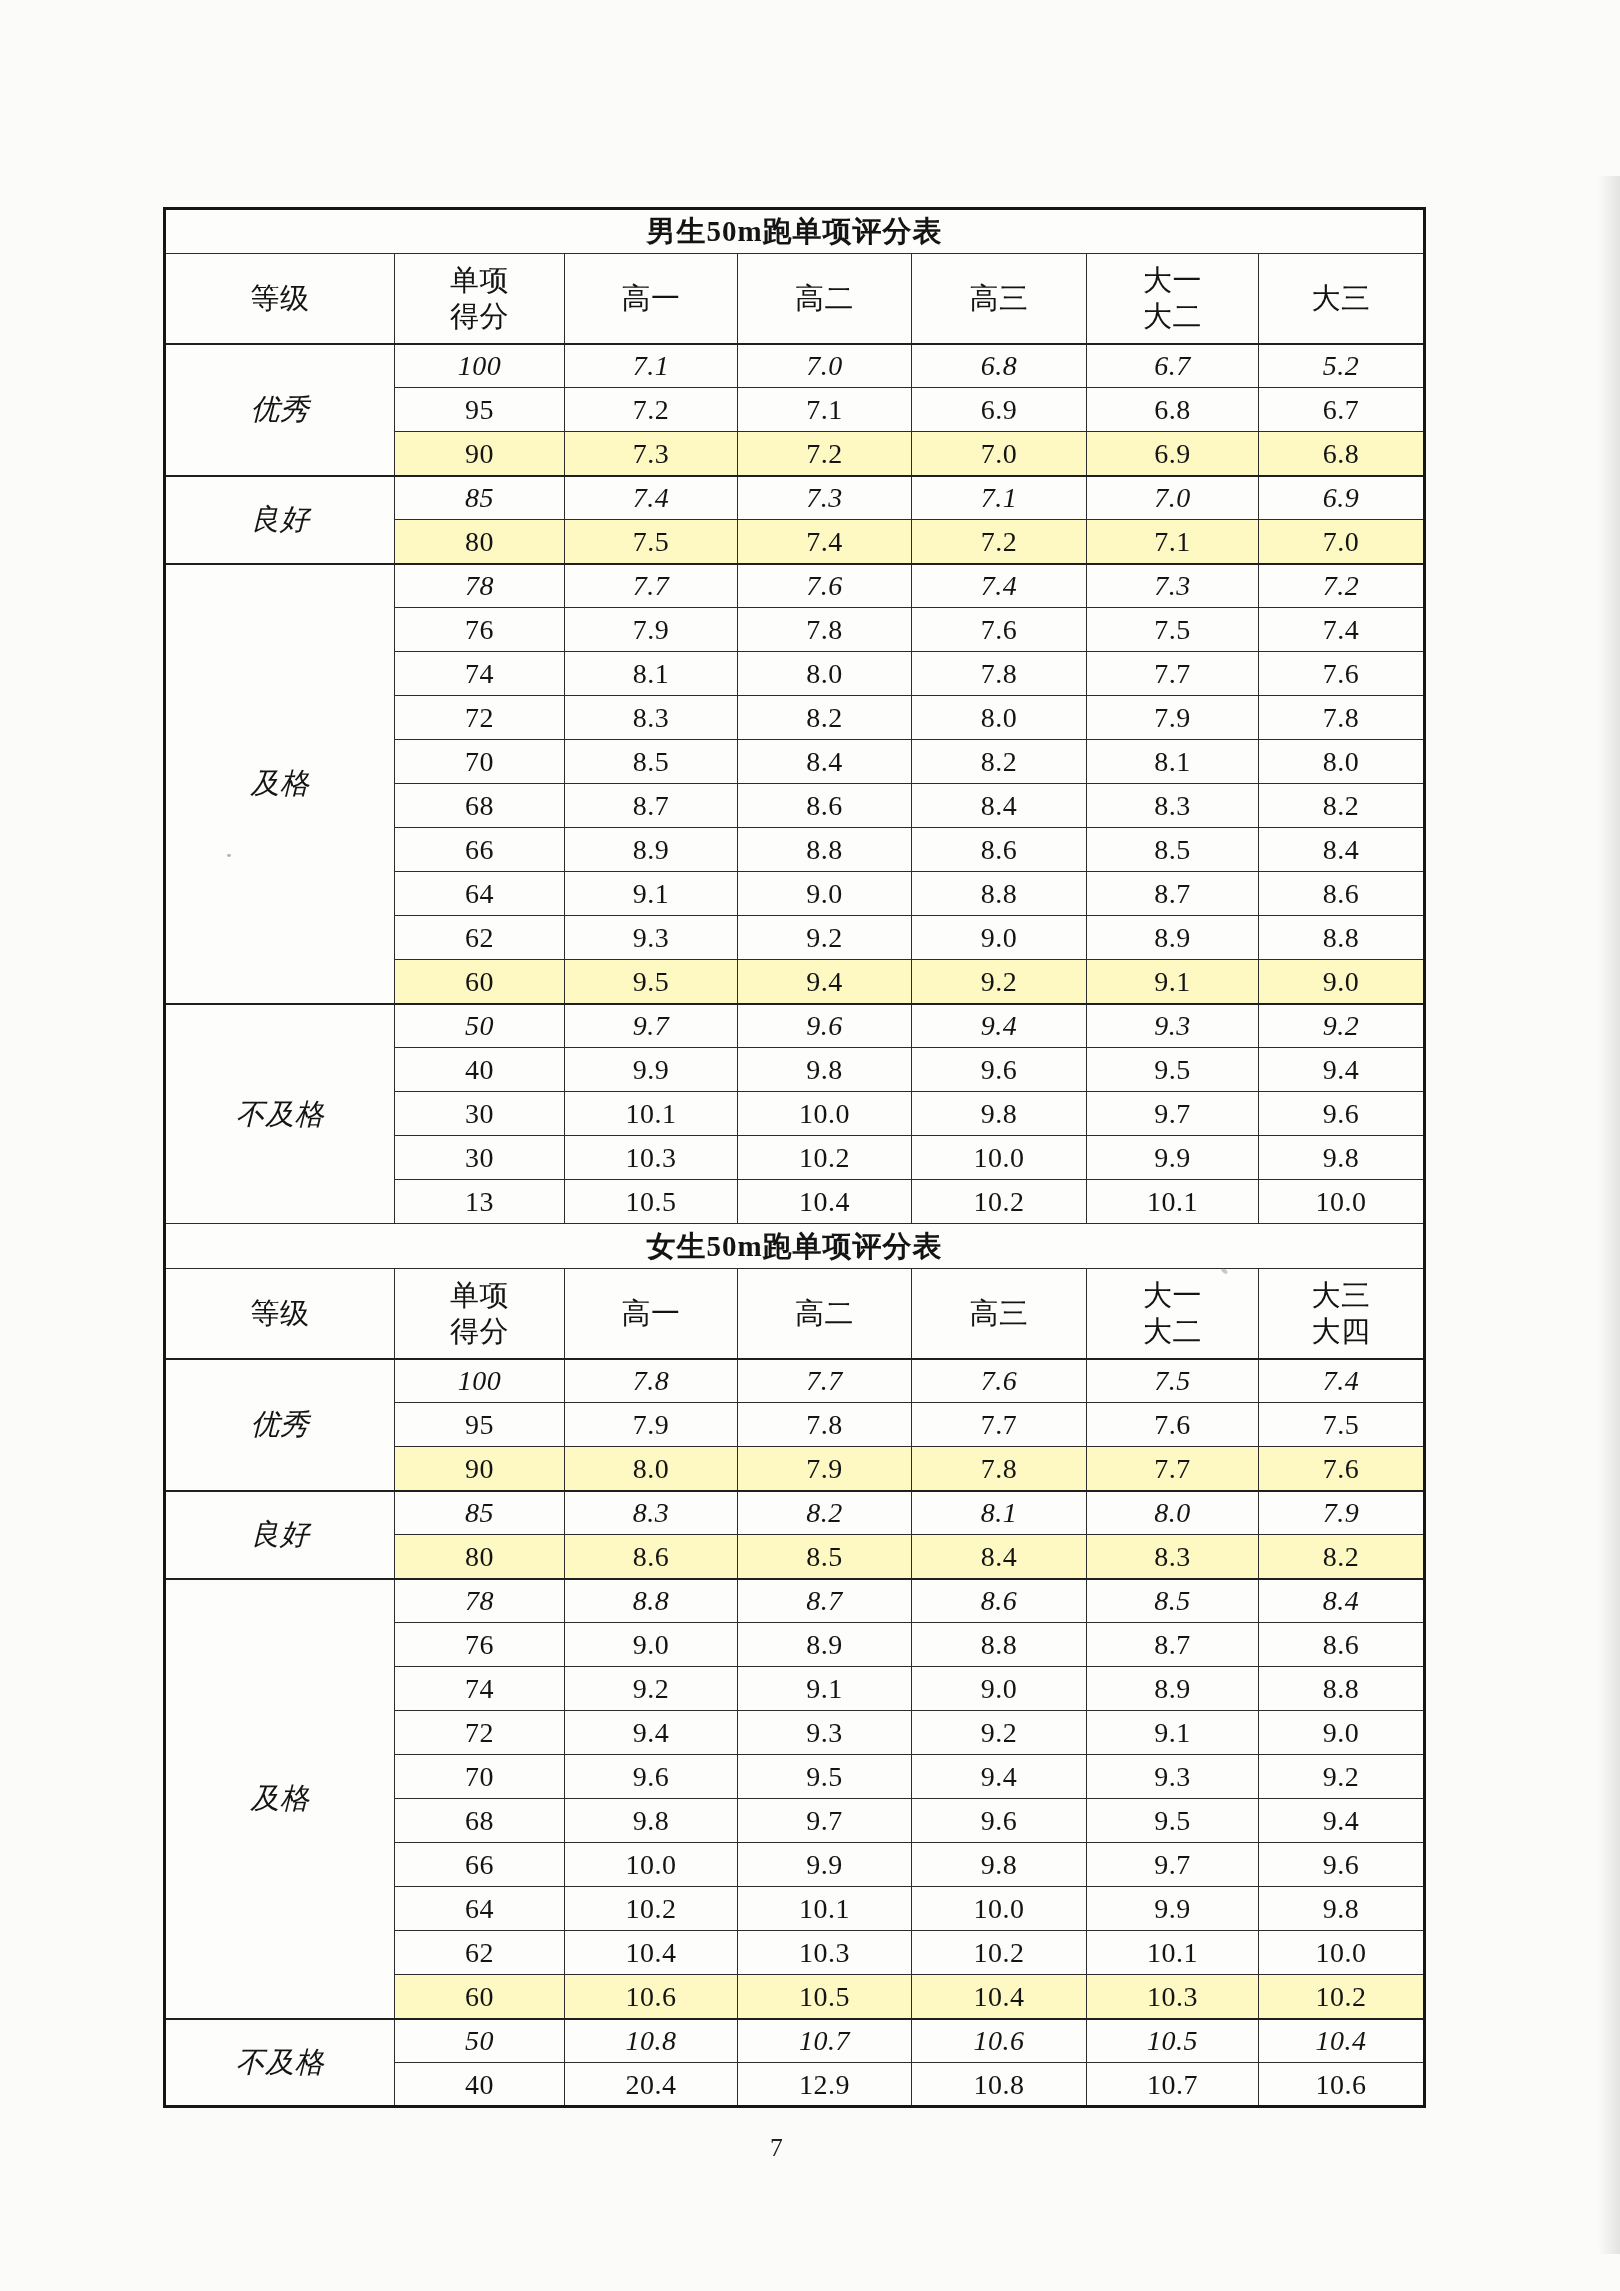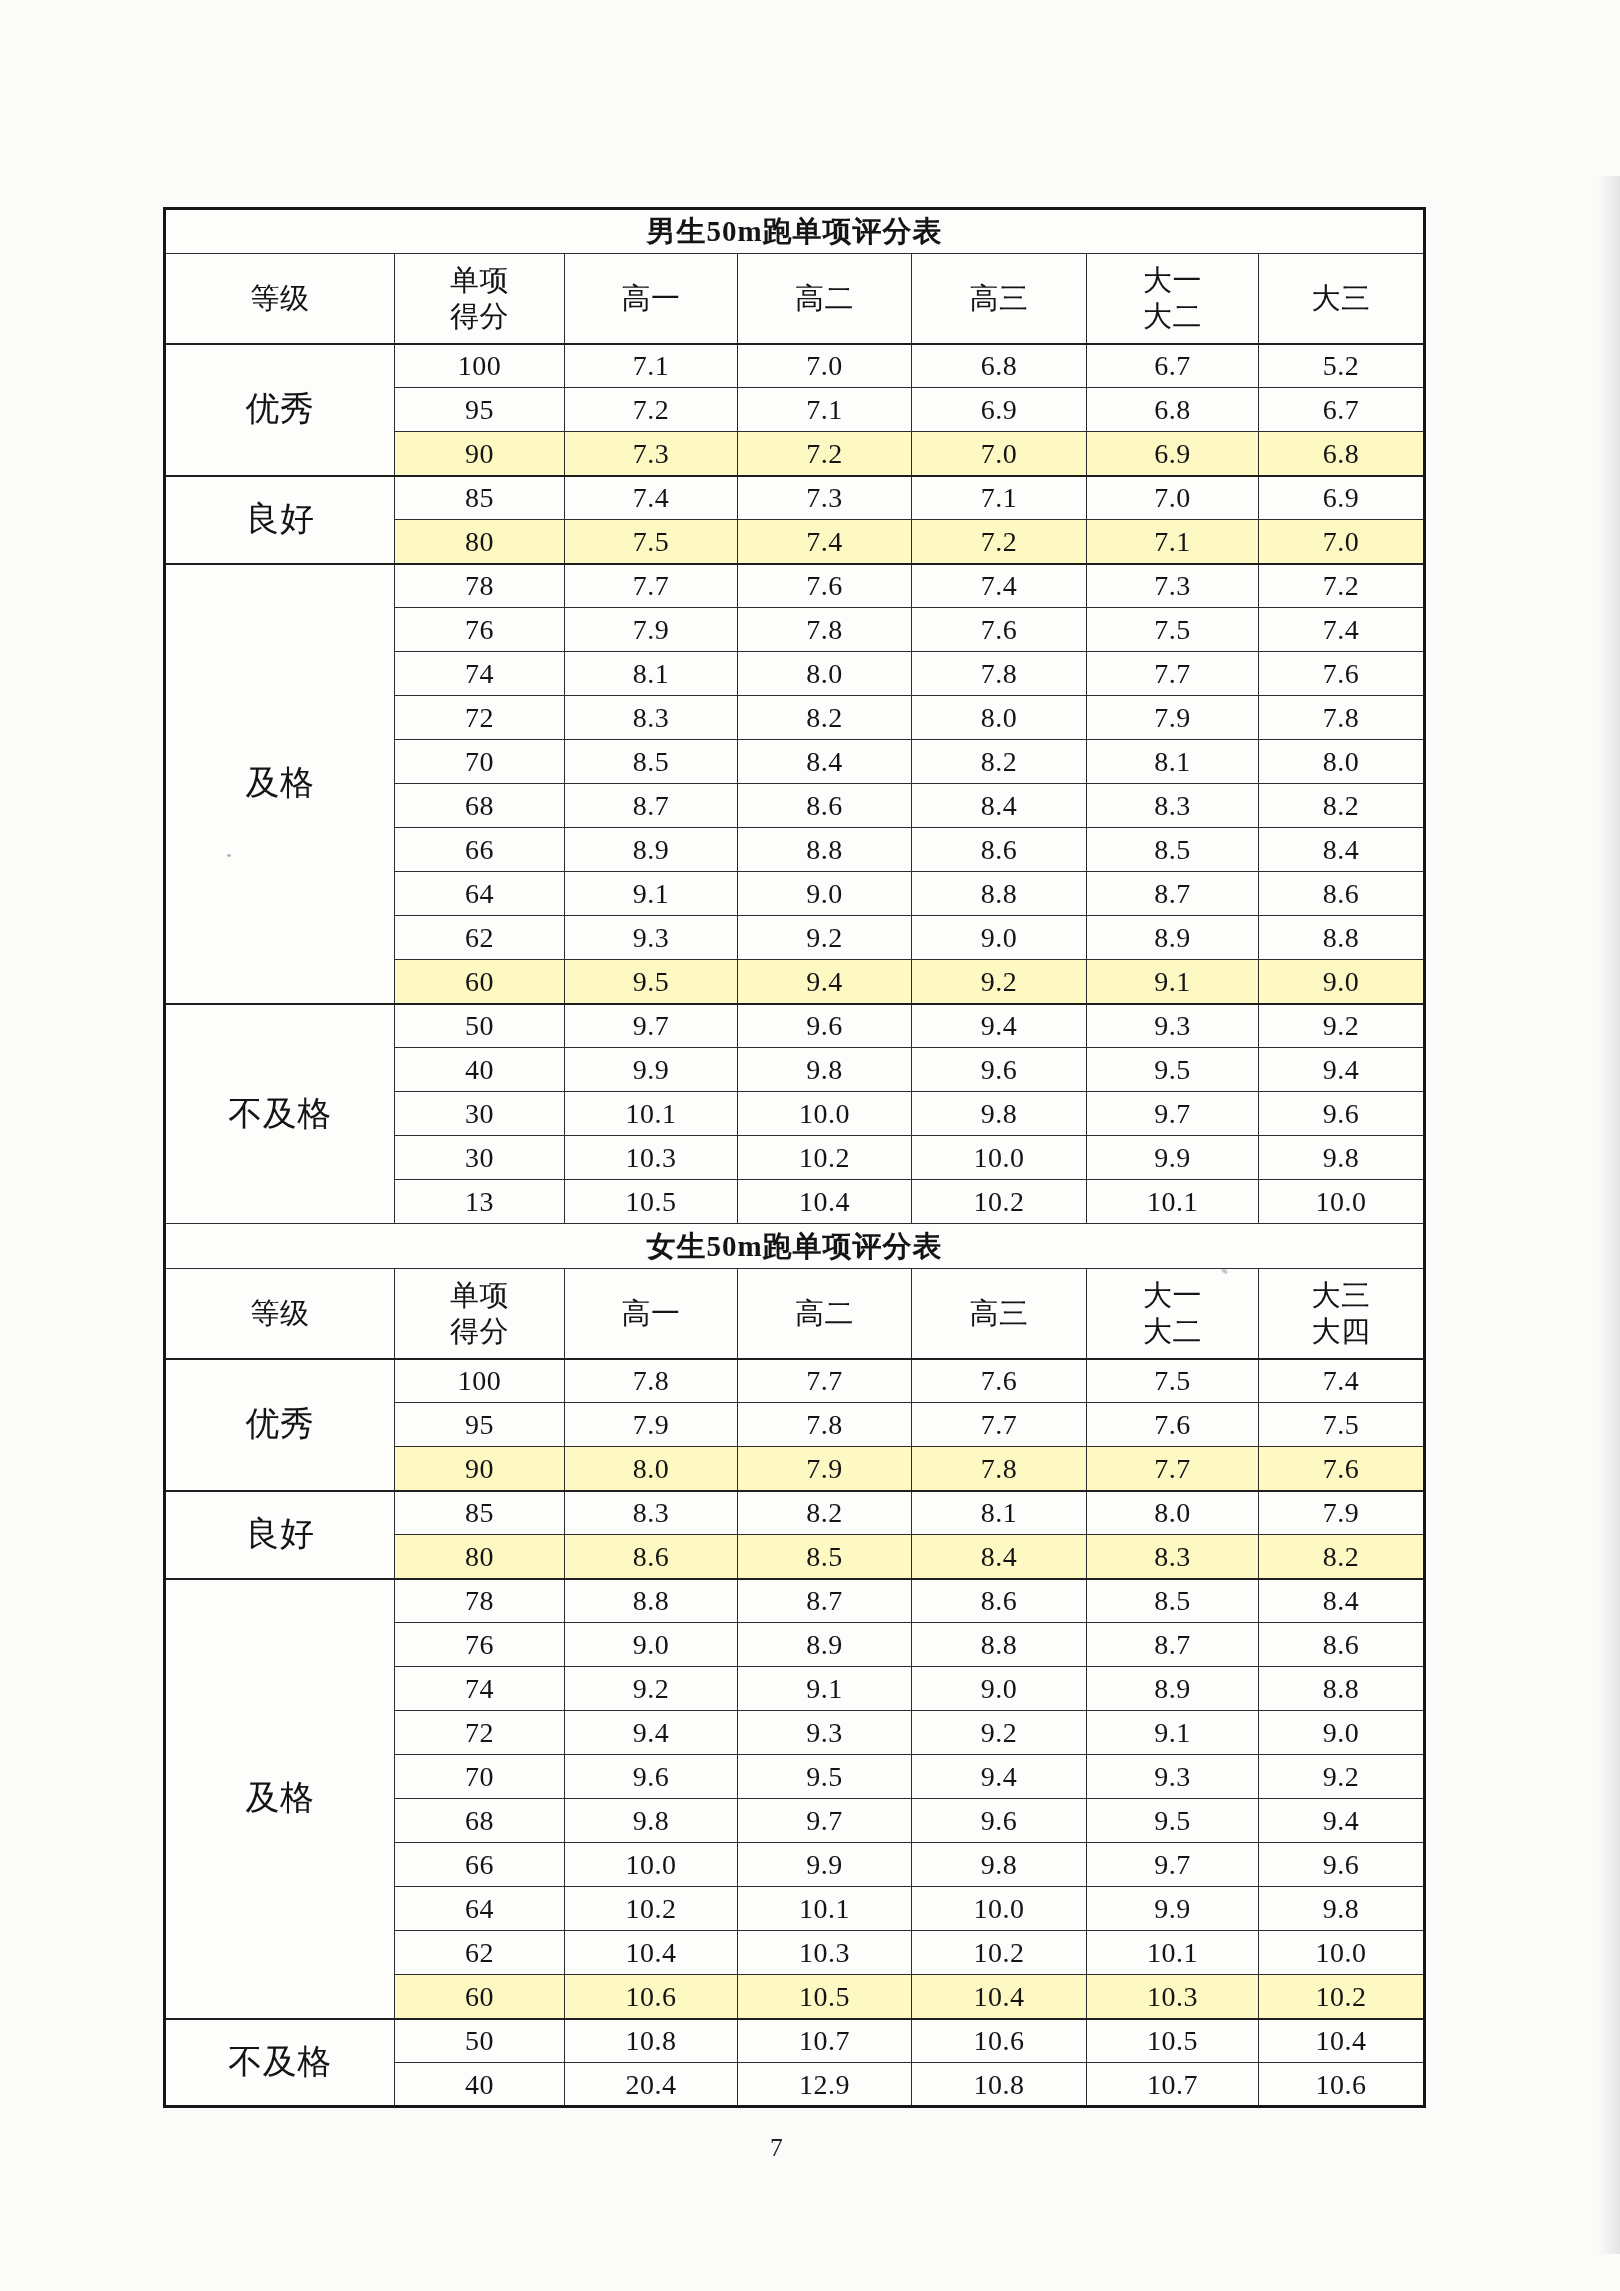--- a/index.html
+++ b/index.html
@@ -43,23 +43,23 @@
     font-weight:600;
     letter-spacing:1px;
     border-bottom:1.8px solid #2c2c2c;
   }
   tr.header-row{height:90px;}
   tr.header-row td{
     font-size:29px;
     border-bottom:2.4px solid #1f1f1f;
   }
   tr.data-row{height:44px;}
-  tr.group-start td{border-top:2.4px solid #1f1f1f;}
+  tr.group-start td{border-top:2.4px solid #1f1f1f;font-style:italic;}
   tr.shaded td{background:#fef9c3;}
-  td.grade-cell{background:#fdfdfc;font-size:34px;}
+  td.grade-cell{background:#fdfdfc;font-size:29px;}
   .page-number{
     position:absolute;left:770px;top:2133px;
     font-size:25.5px;color:#222;
   }
 </style>
 </head>
 <body>
 
 <div class="page">
 

